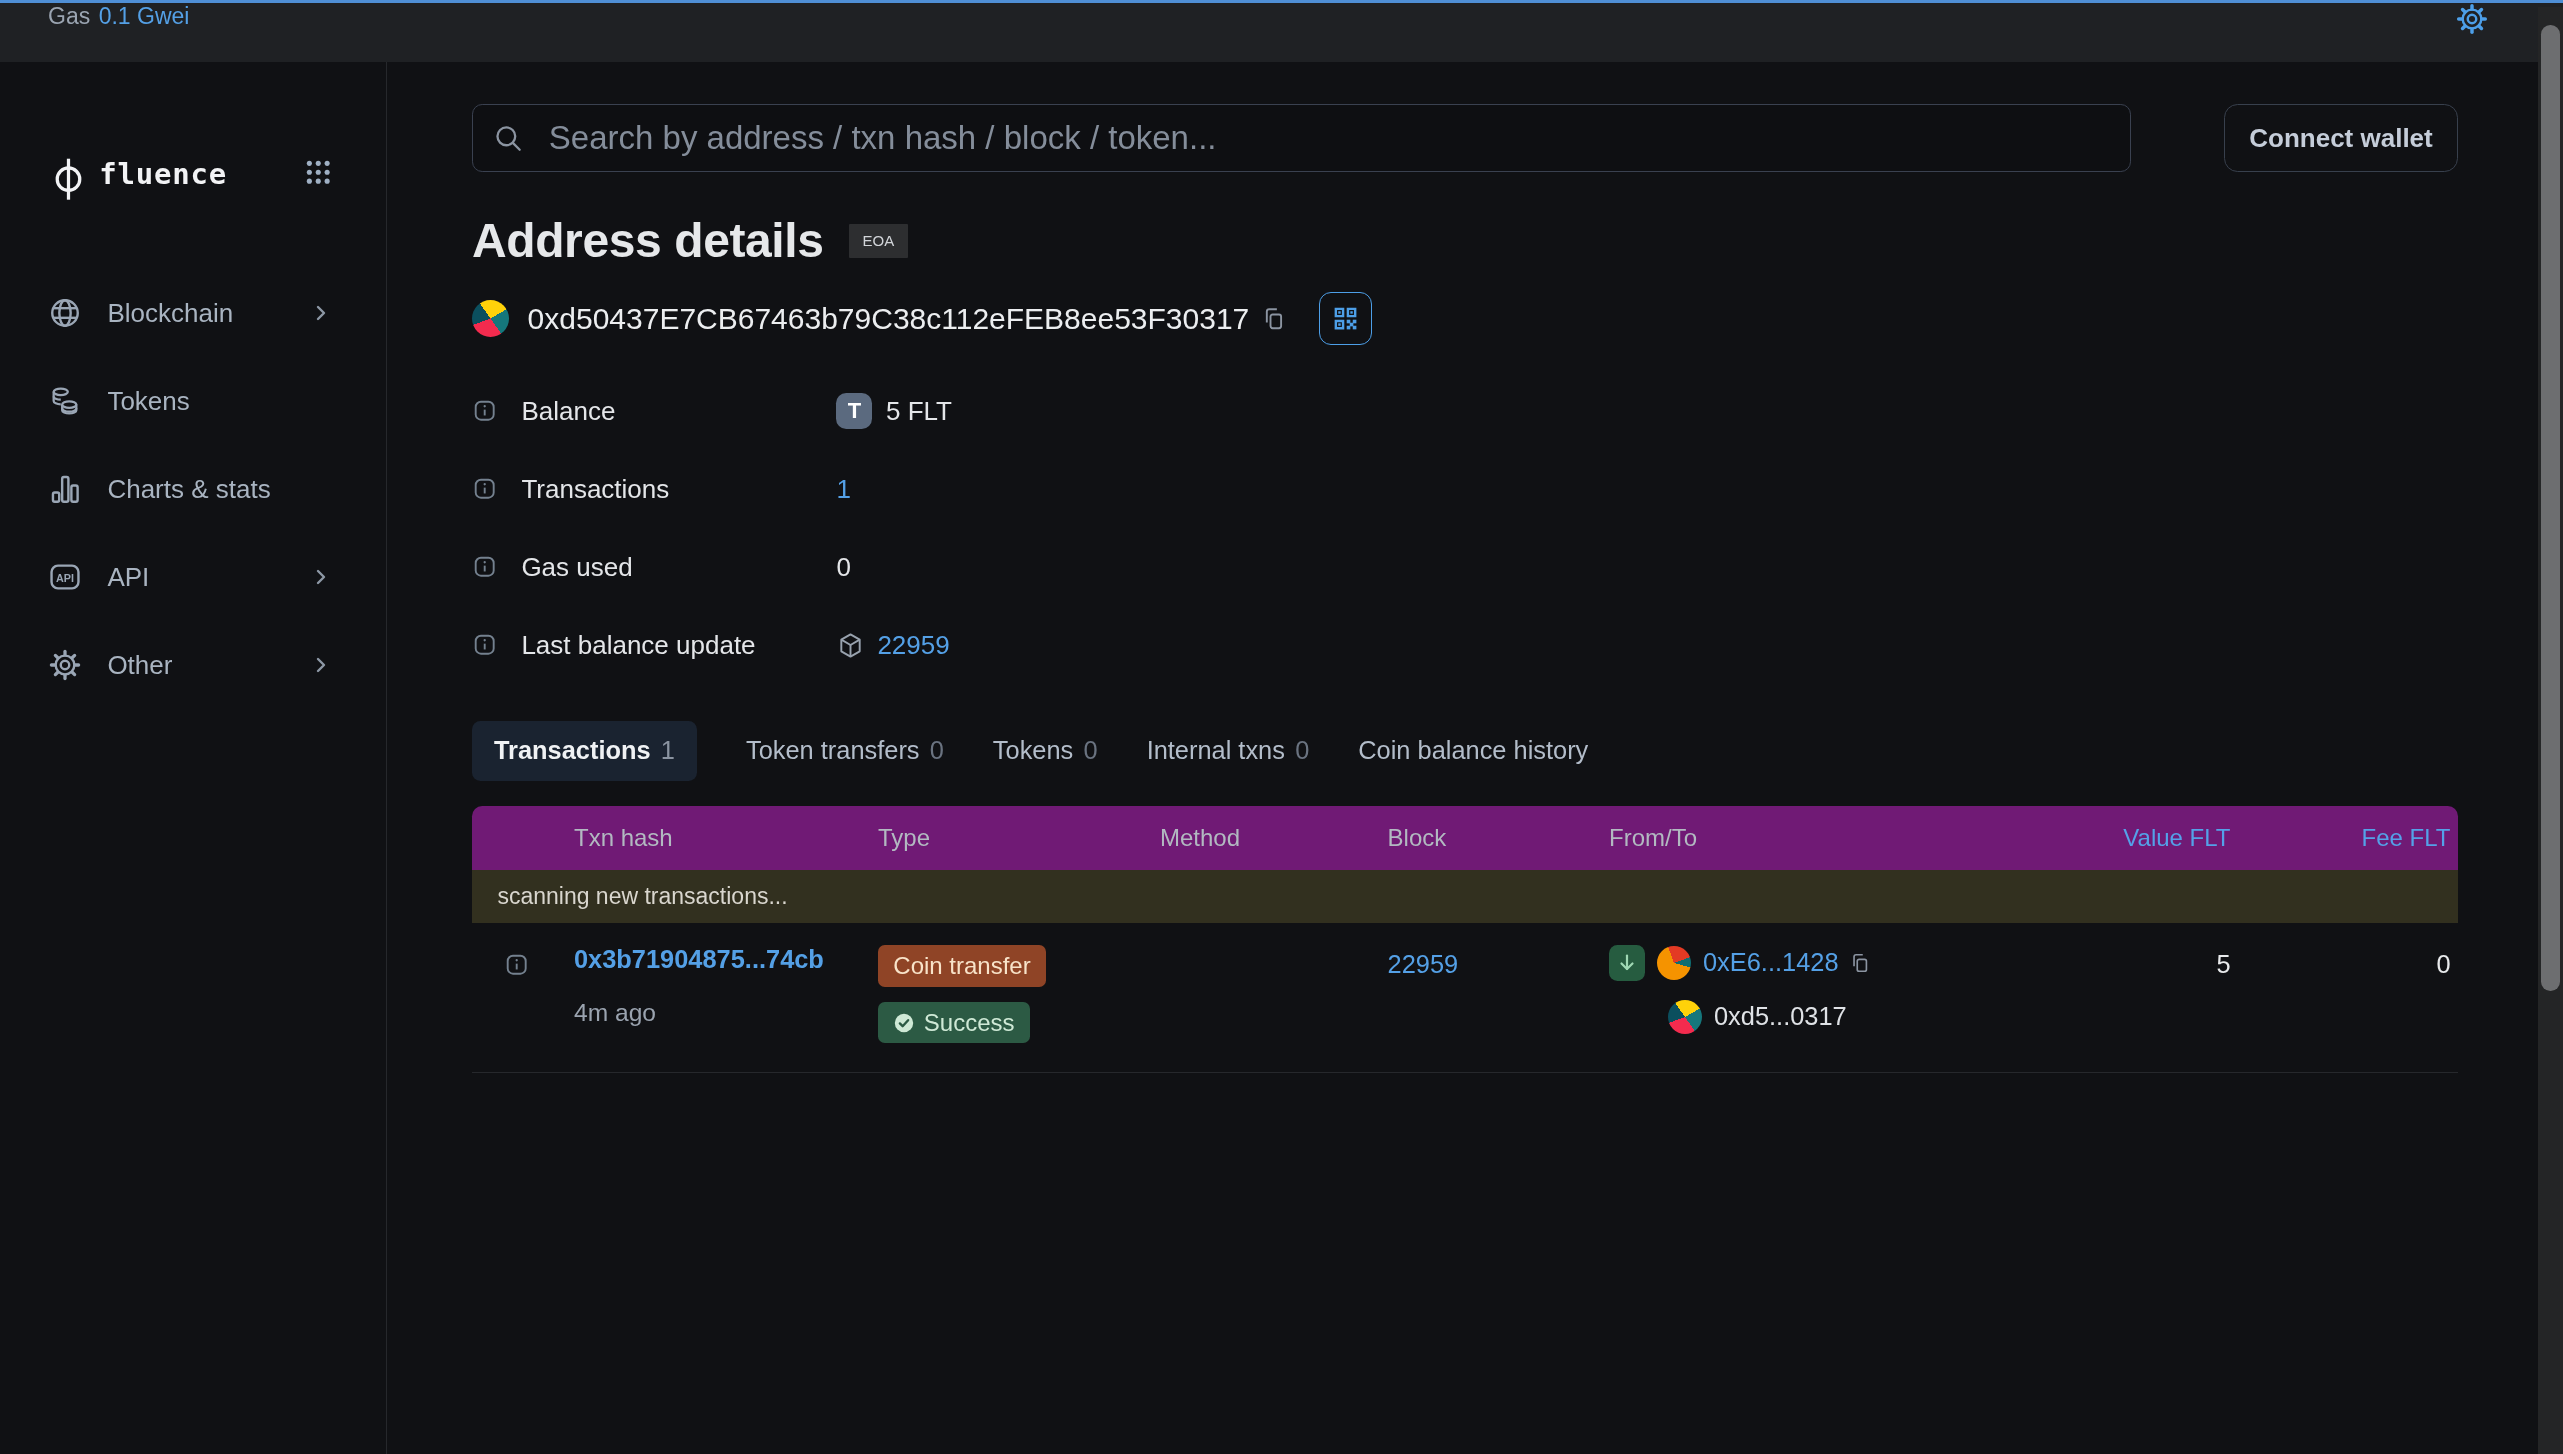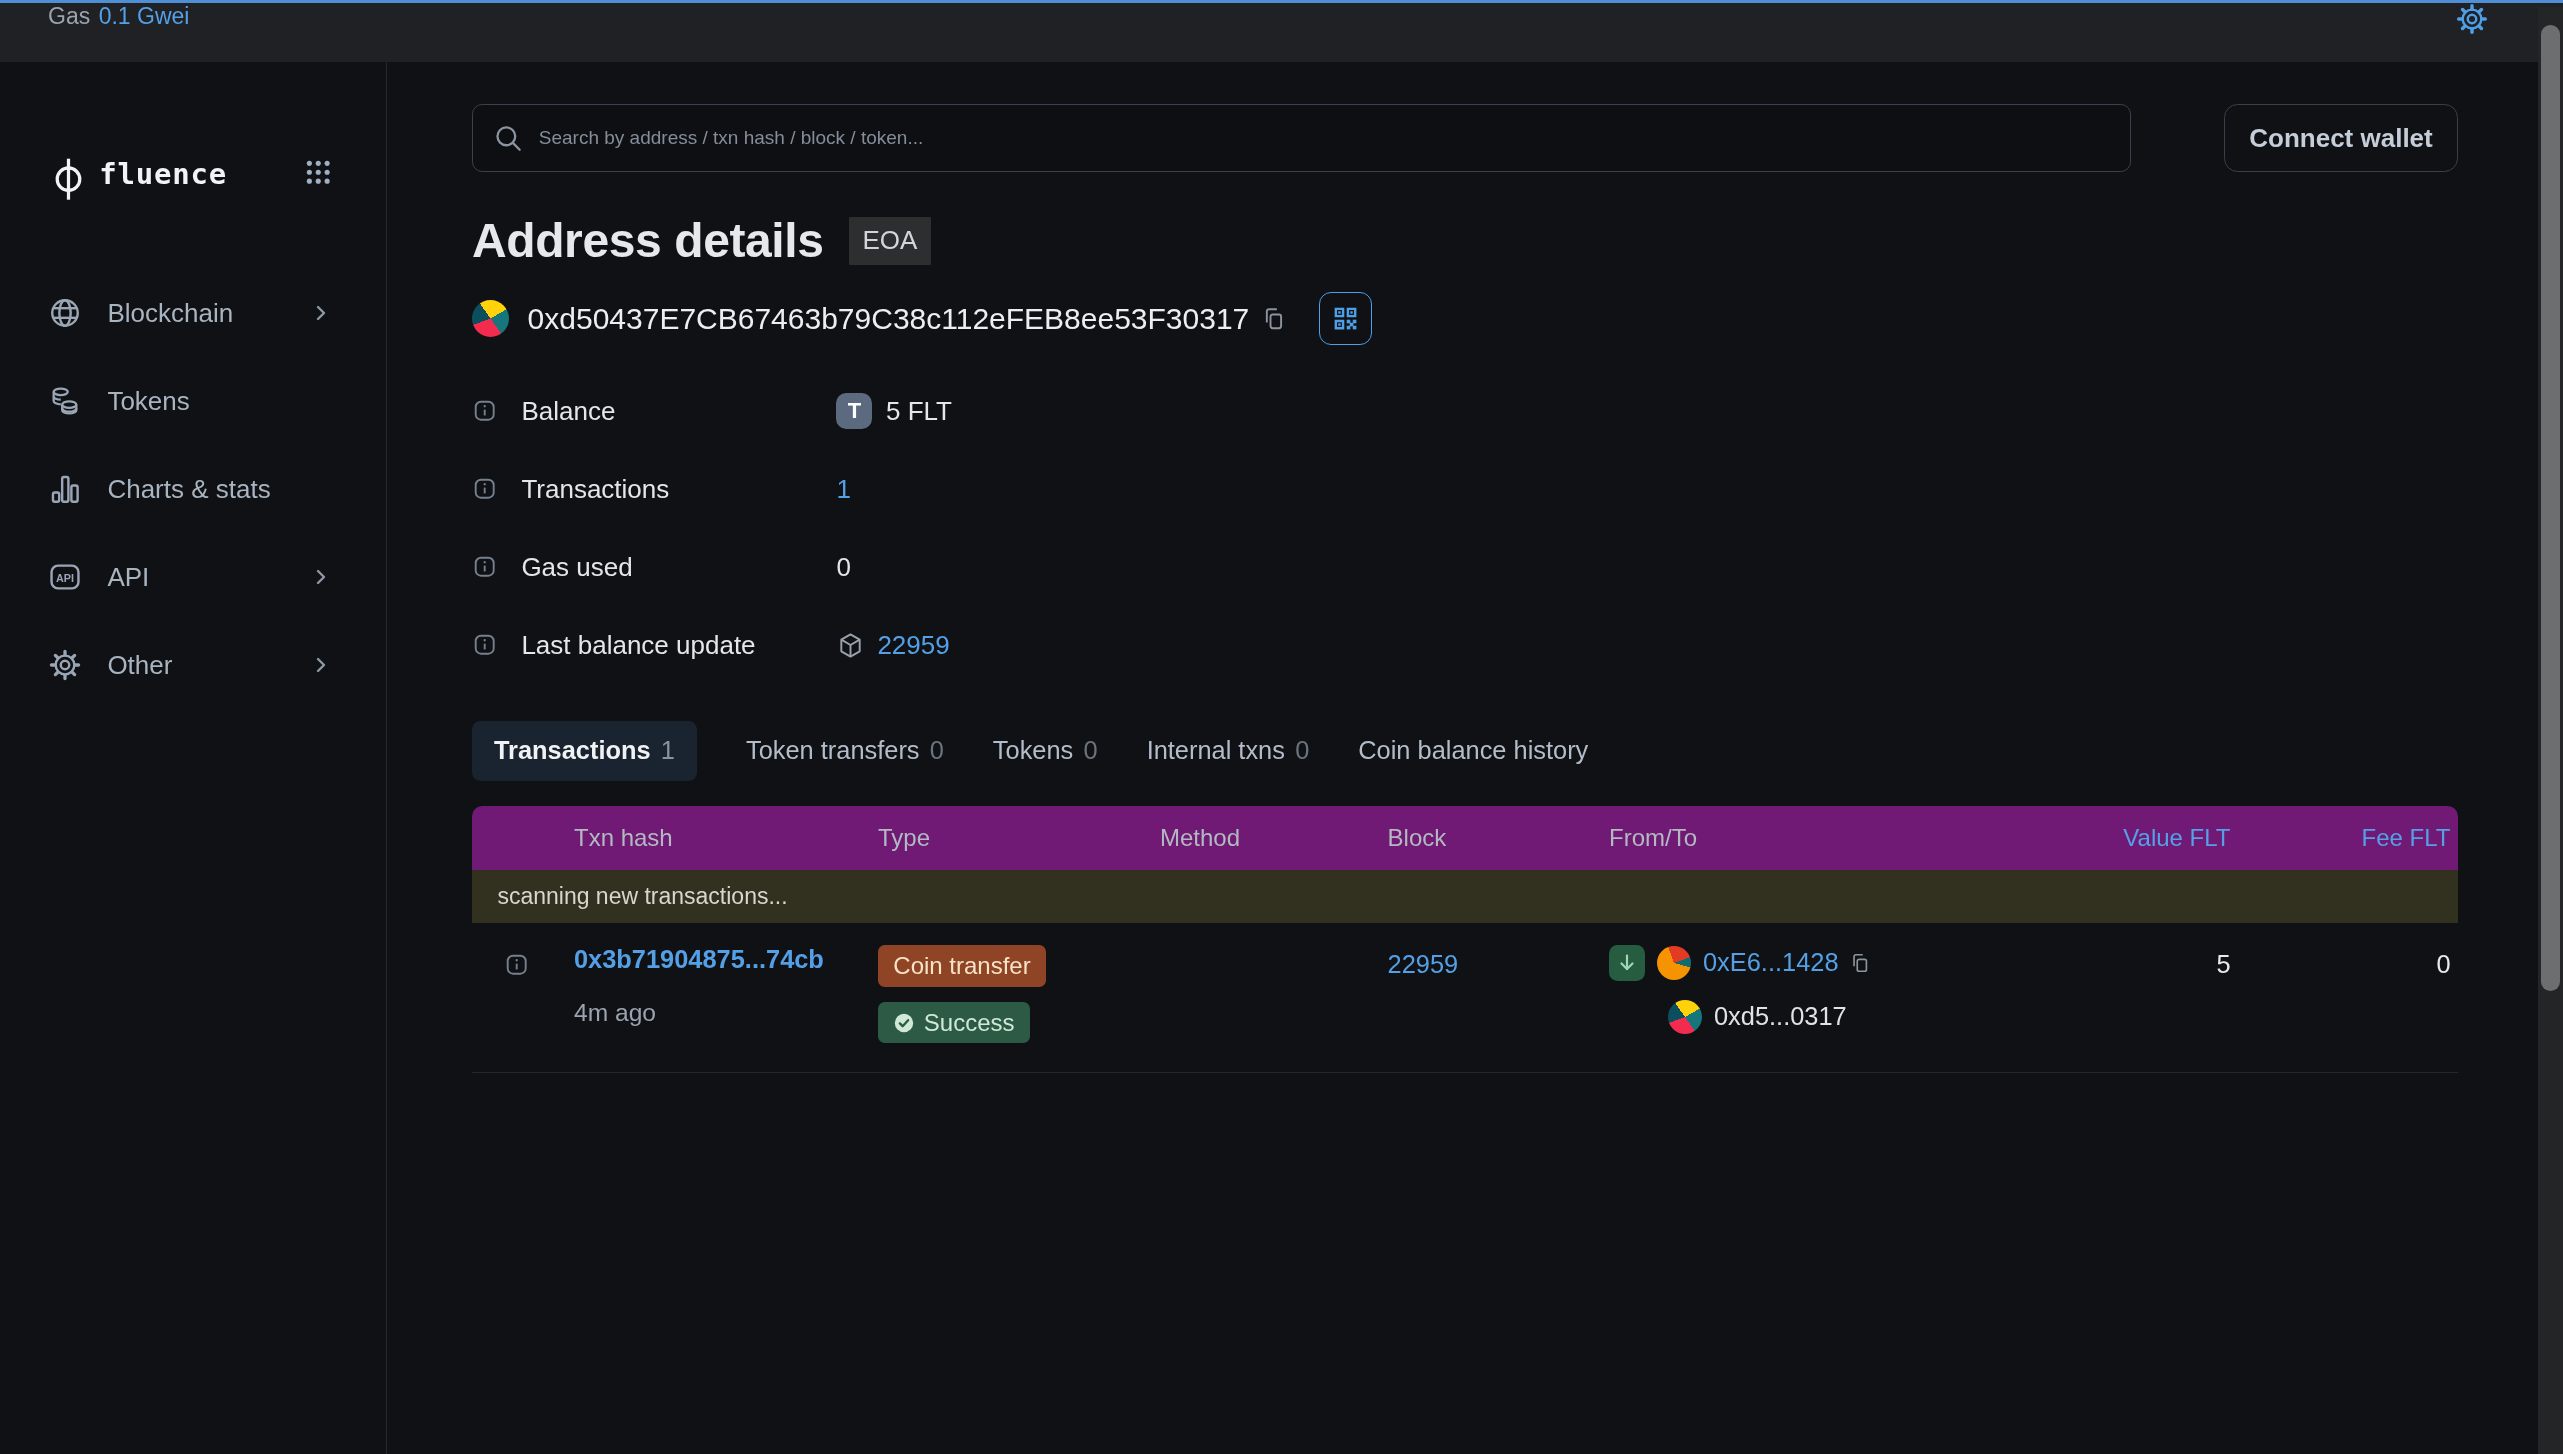--- a/index.html
+++ b/index.html
@@ -46,36 +46,36 @@
 
   
   .search-row { display:flex; align-items:center; }
   .searchbox {
     flex:1; height:68px; border:1.7px solid #3a4150; border-radius:10.2px;
     display:flex; align-items:center; padding:0 20.3px; background:#0e0f12;
   }
   .searchbox .sicon { width:30.5px; height:30.5px; color:#8b94a1; flex-shrink:0; }
   .searchbox input {
     flex:1; background:transparent; border:none; outline:none;
-    font-size:19px; color:#cfd4da; margin-left:15px;
+    font-size:33px; color:#cfd4da; margin-left:25px;
     font-family:"Liberation Sans", sans-serif;
   }
   .searchbox input::placeholder { color:#848d9a; }
   .connect-btn {
     width:234px; height:68px; margin-left:93px; flex-shrink:0;
     border:1.7px solid #38404d; border-radius:13.6px; background:transparent;
     color:#c5cdd9; font-size:26px; font-weight:600; cursor:pointer;
     font-family:"Liberation Sans", sans-serif;
   }
 
   
   .title-row { margin-top:41px; display:flex; align-items:center; gap:25.4px; }
   .page-title { font-size:48px; font-weight:600; color:#e6e8ea; letter-spacing:-0.4px; }
   .eoa-badge {
-    background:#2d2e30; color:#d2d5d9; font-size:26px; font-weight:500;
+    background:#2d2e30; color:#d2d5d9; font-size:15px; font-weight:500;
     padding:8.5px 13.6px; border-radius:1px;
   }
 
   
   .address-row { margin-top:24px; display:flex; align-items:center; }
   .avatar { border-radius:50%; flex-shrink:0; }
   .av-to {
     background:conic-gradient(from -35deg, #ffd20a 0deg 95deg, #15777c 95deg 180deg,
       #f32b4e 180deg 285deg, #0b4f5e 285deg 360deg);
   }

